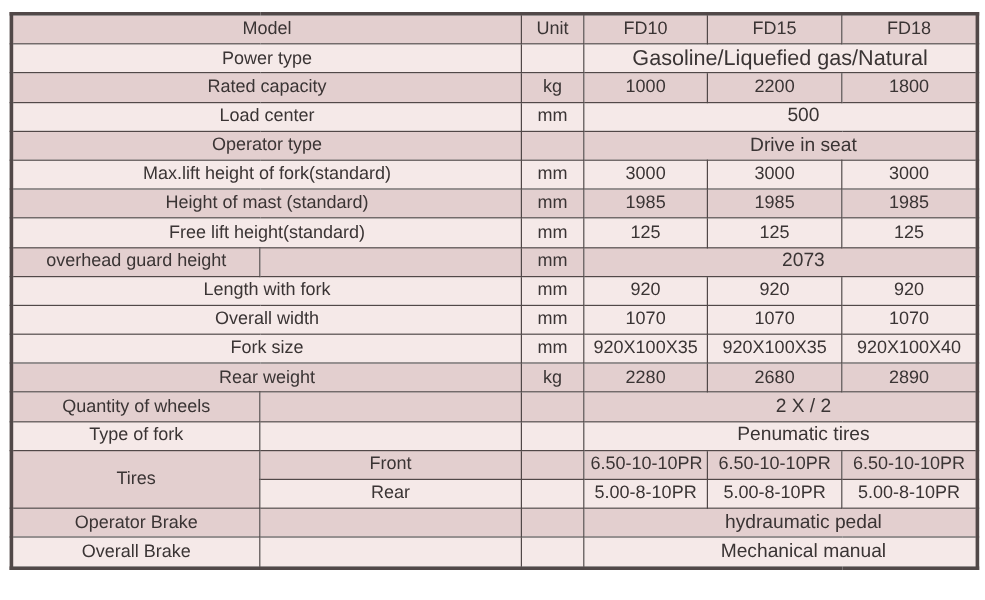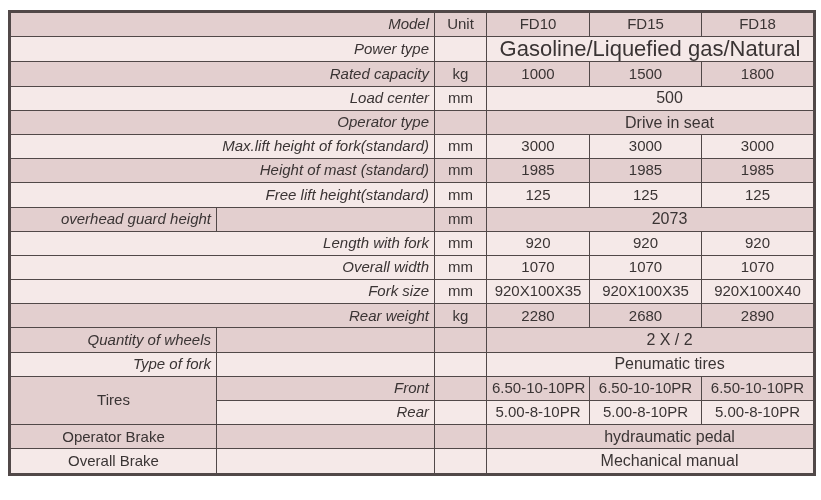--- a/index.html
+++ b/index.html
@@ -27,23 +27,23 @@
     height:23.2px;
     padding:0 5px;
     font-size:15px;
     line-height:1.1;
     white-space:nowrap;
     overflow:hidden;
     vertical-align:middle;
   }
   td.dark{background:var(--row-dark);}
   td.light{background:var(--row-light);}
-  td.left{text-align:right;font-style:italic;}
+  td.left{text-align:center;}
   td.center{text-align:center;}
-  td.lg{font-size:22px;}
+  td.lg{font-size:18px;}
   td.md{font-size:16px;padding-left:44px;}
 </style>
 </head>
 <body>
 
 <table class="spec">
   <colgroup>
     <col style="width:207px">
     <col style="width:218px">
     <col style="width:52px">
@@ -61,21 +61,21 @@
       </tr>
       <tr>
         <td colspan="2" class="light left">Power type</td>
         <td class="light center"></td>
         <td colspan="3" class="light center lg">Gasoline/Liquefied gas/Natural</td>
       </tr>
       <tr>
         <td colspan="2" class="dark left">Rated capacity</td>
         <td class="dark center">kg</td>
         <td class="dark center">1000</td>
-        <td class="dark center">1500</td>
+        <td class="dark center">2200</td>
         <td class="dark center">1800</td>
       </tr>
       <tr>
         <td colspan="2" class="light left">Load center</td>
         <td class="light center">mm</td>
         <td colspan="3" class="light center md">500</td>
       </tr>
       <tr>
         <td colspan="2" class="dark left">Operator type</td>
         <td class="dark center"></td>

